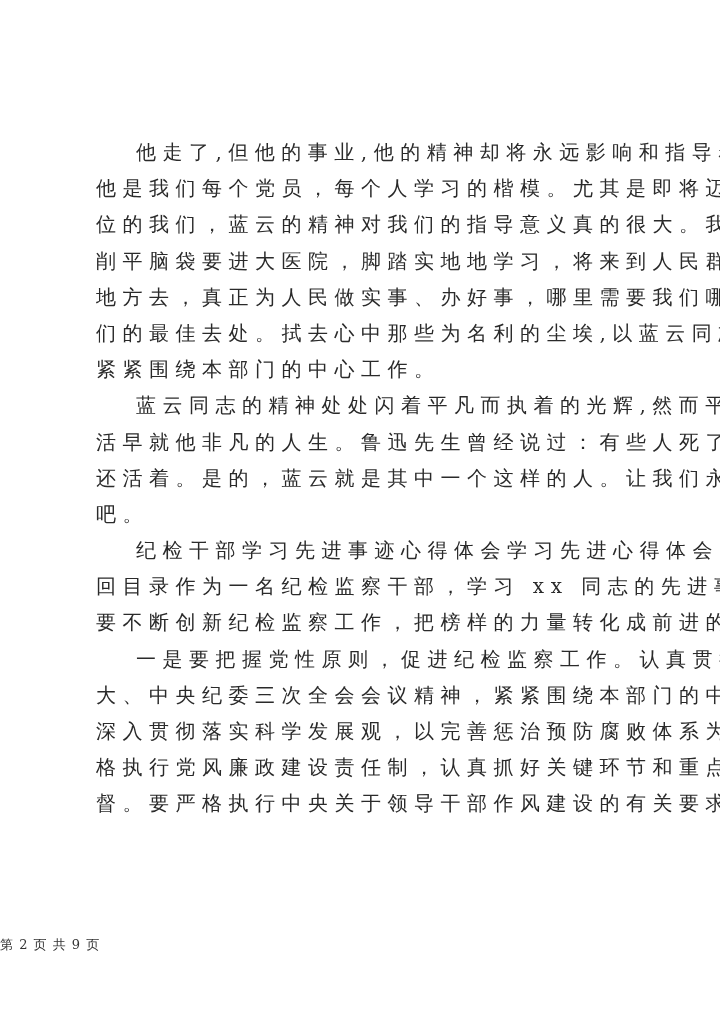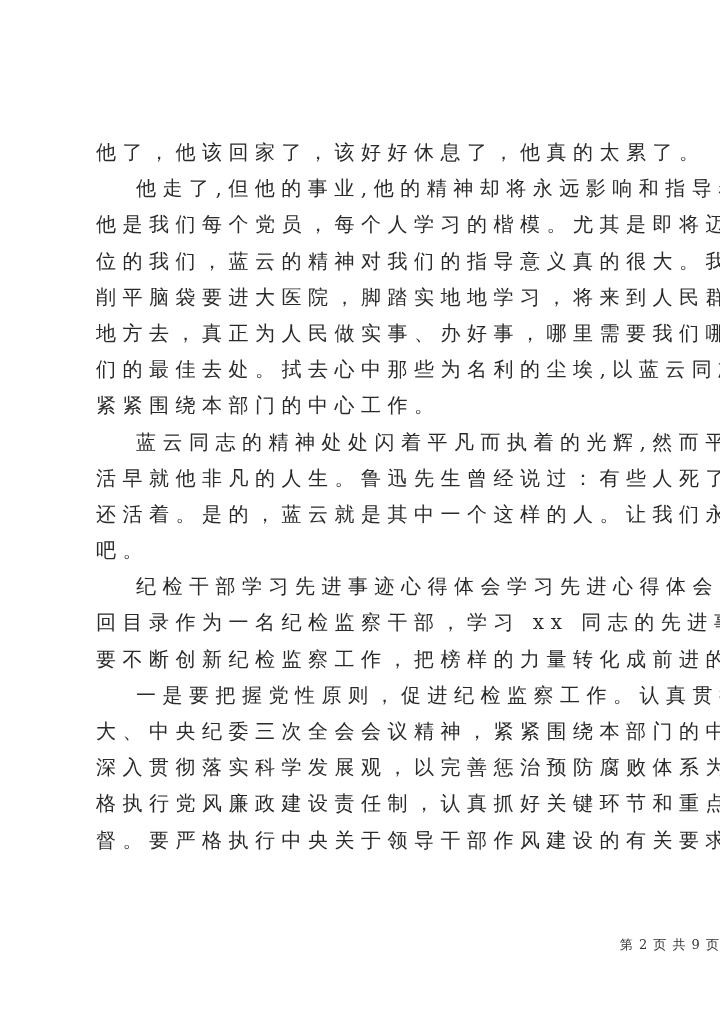--- a/index.html
+++ b/index.html
@@ -7,31 +7,30 @@
   .page { position: absolute; left: 0; top: 0; width: 720px; height: 1018px; background: #fff; }
   .content {
     position: absolute; left: 96px; top: 134px; width: 534px;
     font-family: "DejaVu Serif", "Liberation Serif", serif;
     font-size: 20px; color: #2a2a2a; line-height: 36.2px;
     letter-spacing: 6.5px;
   }
   .line { height: 36.2px; white-space: nowrap; overflow: visible; }
   .indent { padding-left: 40px; }
   .footer {
-    position: absolute; left: 0; width: 720px; top: 936px; text-align: right;
+    position: absolute; left: 0; width: 720px; top: 936px; text-align: left;
     font-family: "DejaVu Serif", "Liberation Serif", serif;
     font-size: 13px; color: #333; letter-spacing: 1px;
   }
 </style>
 </head>
 <body>
 
 <div class="page">
   <div class="content" id="content">
-      <div class="line">他了，他该回家了，该好好休息了，他真的太累了。</div>
       <div class="line indent">他走了,但他的事业,他的精神却将永远影响和指导着我们,</div>
       <div class="line">他是我们每个党员，每个人学习的楷模。尤其是即将迈向工作岗</div>
       <div class="line">位的我们，蓝云的精神对我们的指导意义真的很大。我们不用再</div>
       <div class="line">削平脑袋要进大医院，脚踏实地地学习，将来到人民群众需要的</div>
       <div class="line">地方去，真正为人民做实事、办好事，哪里需要我们哪里就是我</div>
       <div class="line">们的最佳去处。拭去心中那些为名利的尘埃,以蓝云同志为明镜,</div>
       <div class="line">紧紧围绕本部门的中心工作。</div>
       <div class="line indent">蓝云同志的精神处处闪着平凡而执着的光辉,然而平凡的生</div>
       <div class="line">活早就他非凡的人生。鲁迅先生曾经说过：有些人死了，打他却</div>
       <div class="line">还活着。是的，蓝云就是其中一个这样的人。让我们永远都记住</div>

